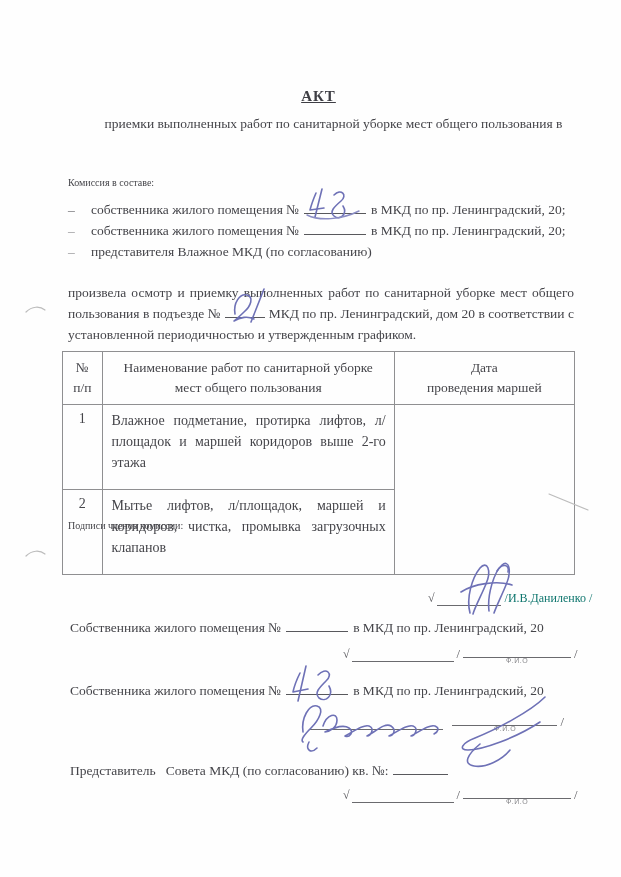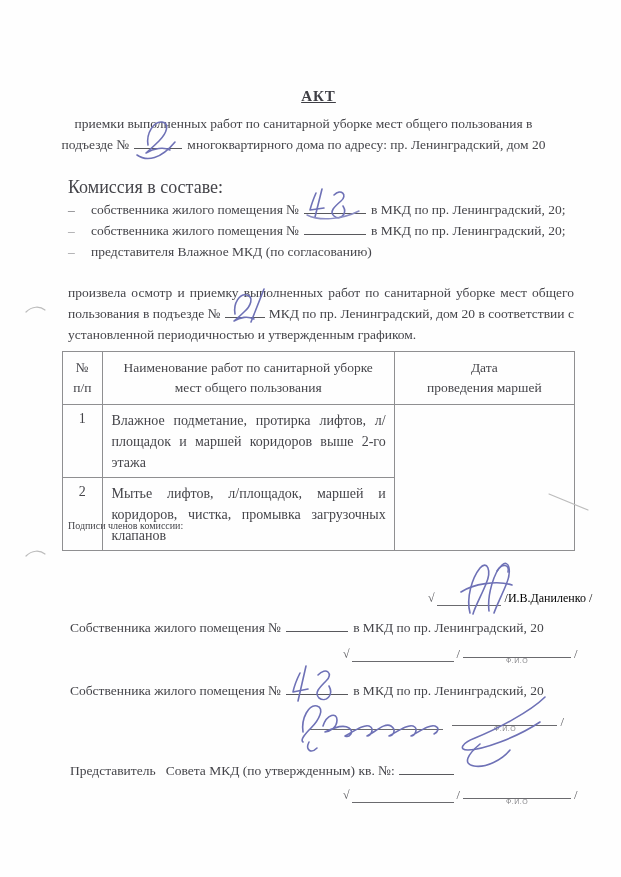--- a/index.html
+++ b/index.html
@@ -7,87 +7,83 @@
     position:relative;width:621px;height:877px;background:#fefefe;
     font-family:"Liberation Serif","DejaVu Serif",serif;
     color:#45454a;overflow:hidden;margin:0 auto;
   }
   .abs{position:absolute;}
   .doc-title{
     left:16px;right:0;top:88px;text-align:center;
     font-weight:bold;font-size:15px;letter-spacing:1px;
     text-decoration:underline;color:#3e3e44;
   }
-  .intro{left:51px;width:505px;top:113px;font-size:13.5px;line-height:21px;}
+  .intro{left:81px;width:505px;top:113px;font-size:13.5px;line-height:21px;}
   .intro-line{text-align:center;white-space:pre-wrap;}
   .blank{
     display:inline-block;border-bottom:1px solid #58585c;
     vertical-align:baseline;position:relative;height:14px;
   }
   .blank svg{position:absolute;overflow:visible;pointer-events:none;}
   .w48{width:48px;margin:0 5px;}
   .w62{width:62px;margin:0 5px;}
   .w40{width:40px;margin:0 4px;}
   .w55{width:55px;margin:0 4px;}
-  .heading{left:68px;top:177px;font-size:18px;}
+  .heading{left:68px;top:177px;font-size:10px;}
   .list{left:68px;width:507px;top:199px;font-size:13.5px;line-height:21px;}
   .list-item{position:relative;padding-left:23px;}
   .dash{position:absolute;left:0;top:0;color:#8d8d90;}
   .paragraph{
     left:68px;width:506px;top:282px;font-size:13.5px;line-height:21px;
     text-align:justify;
   }
   table.worktable{
     position:absolute;left:62px;top:351px;width:513px;
     border-collapse:collapse;font-size:14px;color:#45454a;
   }
   .worktable th,.worktable td{border:1px solid #8f8f91;font-weight:normal;}
   .worktable th{white-space:pre-line;text-align:center;vertical-align:middle;
     font-size:13.5px;line-height:20px;height:48px;padding:2px 6px;}
   .col-num{width:38px;text-align:center;vertical-align:top;padding-top:6px;}
   .col-work{width:295px;text-align:justify;vertical-align:top;
-    padding:5px 8px 4px 9px;line-height:21px;word-spacing:2px;}
+    padding:5px 8px 16px 9px;line-height:21px;word-spacing:2px;}
   .col-date{width:178px;}
   .row1{height:54px;} .row2{height:56px;}
   .sig-heading{left:68px;top:520px;font-size:10px;}
   .sig-label{font-size:13.5px;white-space:pre-wrap;}
   .sigline{
     position:absolute;display:flex;align-items:flex-end;
     font-size:12.5px;color:#55555a;height:17px;
   }
   .tick{margin-right:2px;font-size:12px;}
   .uline{display:inline-block;border-bottom:1px solid #6a6a6e;height:15px;}
   .u1{width:102px;} .u2{width:108px;}
   .u-short{width:64px;}
   .slash{margin:0 3px;}
   .u2wrap{position:relative;display:inline-block;}
   .fio{
     position:absolute;top:15px;left:0;width:100%;text-align:center;
     font-size:7px;letter-spacing:.5px;color:#86868a;
     font-family:"Liberation Sans","DejaVu Sans",sans-serif;
   }
-  .sig-name{font-size:12px;color:#000000;margin-left:4px;white-space:pre;}
+  .sig-name{font-size:12px;color:#0f766e;margin-left:4px;white-space:pre;}
   .ink{stroke:#6e71b6;stroke-width:1.6;fill:none;stroke-linecap:round;stroke-linejoin:round;}
   .ink-lt{stroke:#8b8dc4;stroke-width:1.4;fill:none;stroke-linecap:round;}
   .artifact{stroke:#bcbcbc;stroke-width:1.2;fill:none;stroke-linecap:round;}
   .overlay{position:absolute;left:0;top:0;pointer-events:none;}
 </style>
 </head>
 <body>
 
 <div class="page">
 
   <div class="abs doc-title">АКТ</div>
 
   <div class="abs intro">
     <div class="intro-line">приемки выполненных работ по санитарной уборке мест общего пользования в</div>
-    <div class="intro-line"><span>подъезде №</span><span class="blank w48"><svg width="48" height="46" style="left:0;bottom:-13px;">
-            <path class="ink" d="M14,30 C12,18 20,6 28,7 C36,8 33,18 25,26 C19,32 14,36 12,38 C20,33 30,32 36,35"></path>
-            <path class="ink" d="M3,40 C13,47 27,44 41,27"></path>
-          </svg></span><span>многоквартирного дома по адресу: пр. Ленинградский, дом 20</span></div>
   </div>
 
   <div class="abs heading">Комиссия в составе:</div>
 
   <div class="abs list">
     <div class="list-item">
       <span class="dash">–</span>
     </div>
     <div class="list-item">
       <span class="dash">–</span><span>собственника жилого помещения №</span><span class="blank w62"><svg width="62" height="40" style="left:0;bottom:-10px;">
@@ -154,21 +150,21 @@
           <path class="ink" d="M20,5 L12,40"></path>
           <path class="ink" d="M32,14 C40,5 48,13 40,20 C33,27 28,32 33,37 C40,42 48,34 43,25"></path>
         </svg></span><span>в МКД по пр. Ленинградский, 20</span></div>
   <div class="sigline" style="top:713px;left:310px;">
     <span class="uline" style="width:133px;"></span>
     <span class="slash" style="visibility:hidden">/</span>
     <span class="u2wrap"><span class="uline" style="width:105px;"></span><span class="fio">Ф.И.О</span></span>
     <span class="slash">/</span>
   </div>
 
-  <div class="abs sig-label" style="top:760px;left:70px;"><span>Представитель   Совета МКД (по утвержденным) кв. №:</span><span class="blank w55"></span></div>
+  <div class="abs sig-label" style="top:760px;left:70px;"><span>Представитель   Совета МКД (по согласованию) кв. №:</span><span class="blank w55"></span></div>
   <div class="sigline" style="top:786px;left:343px;">
     <span class="tick">√</span>
     <span class="uline u1"></span>
     <span class="slash">/</span>
     <span class="u2wrap"><span class="uline u2"></span><span class="fio">Ф.И.О</span></span>
     <span class="slash">/</span>
   </div>
 
   <svg class="overlay" width="621" height="877">
 

